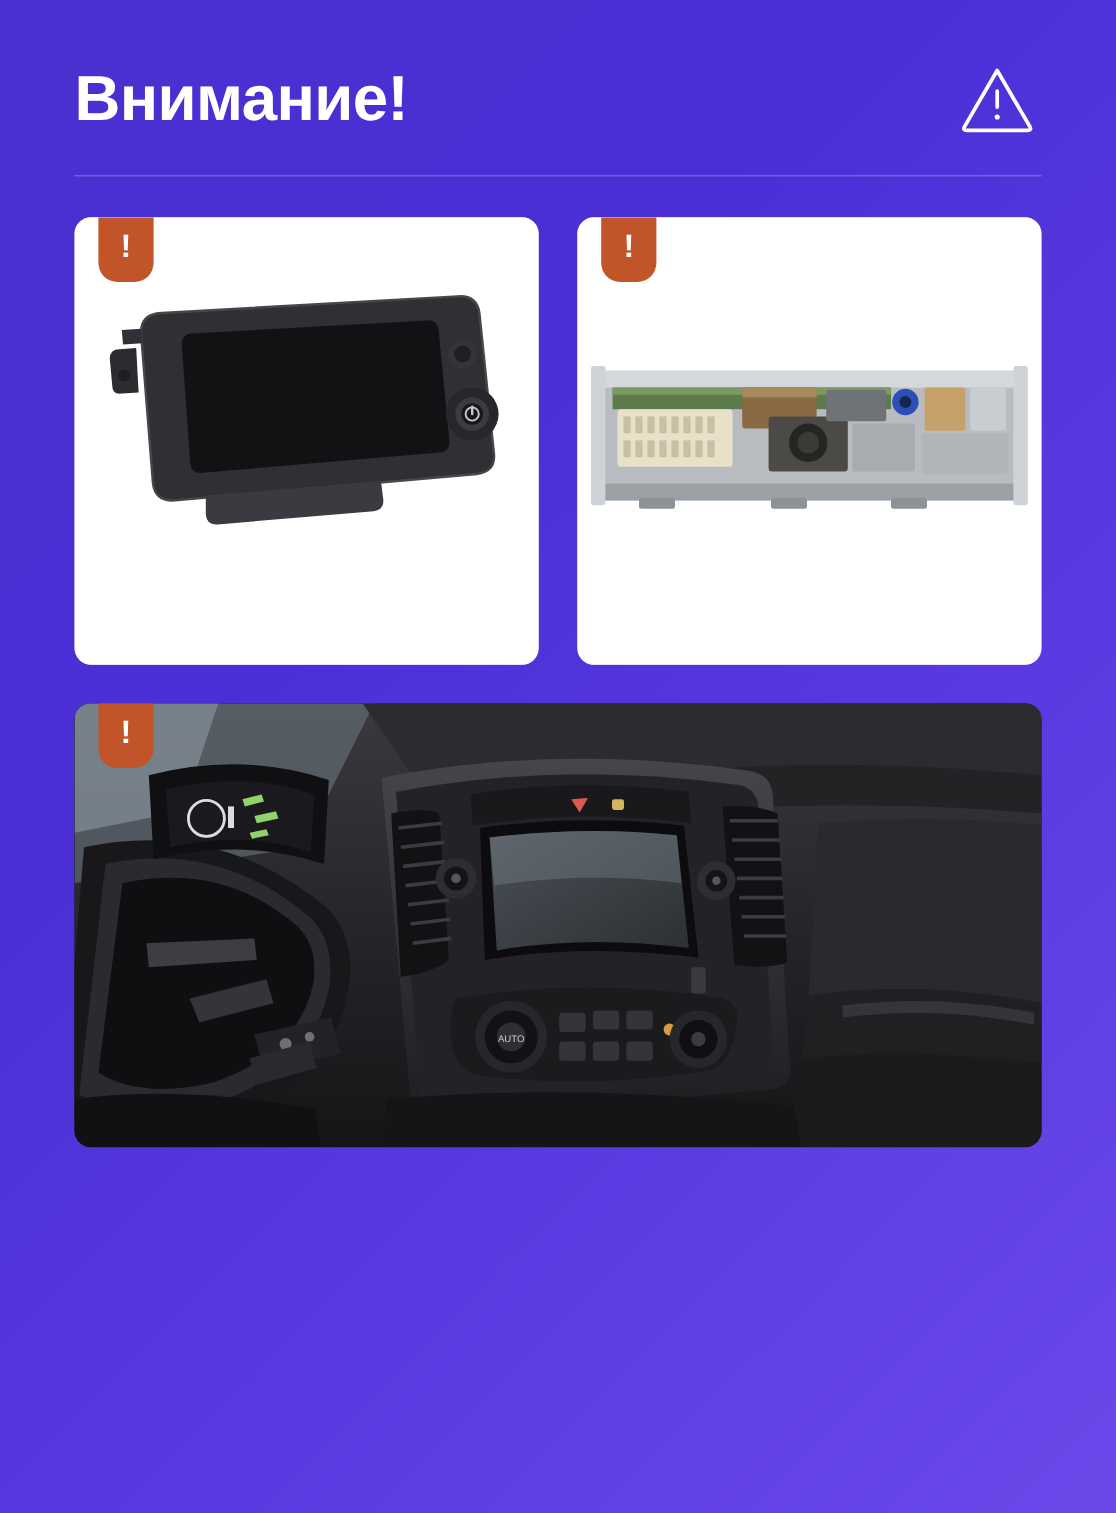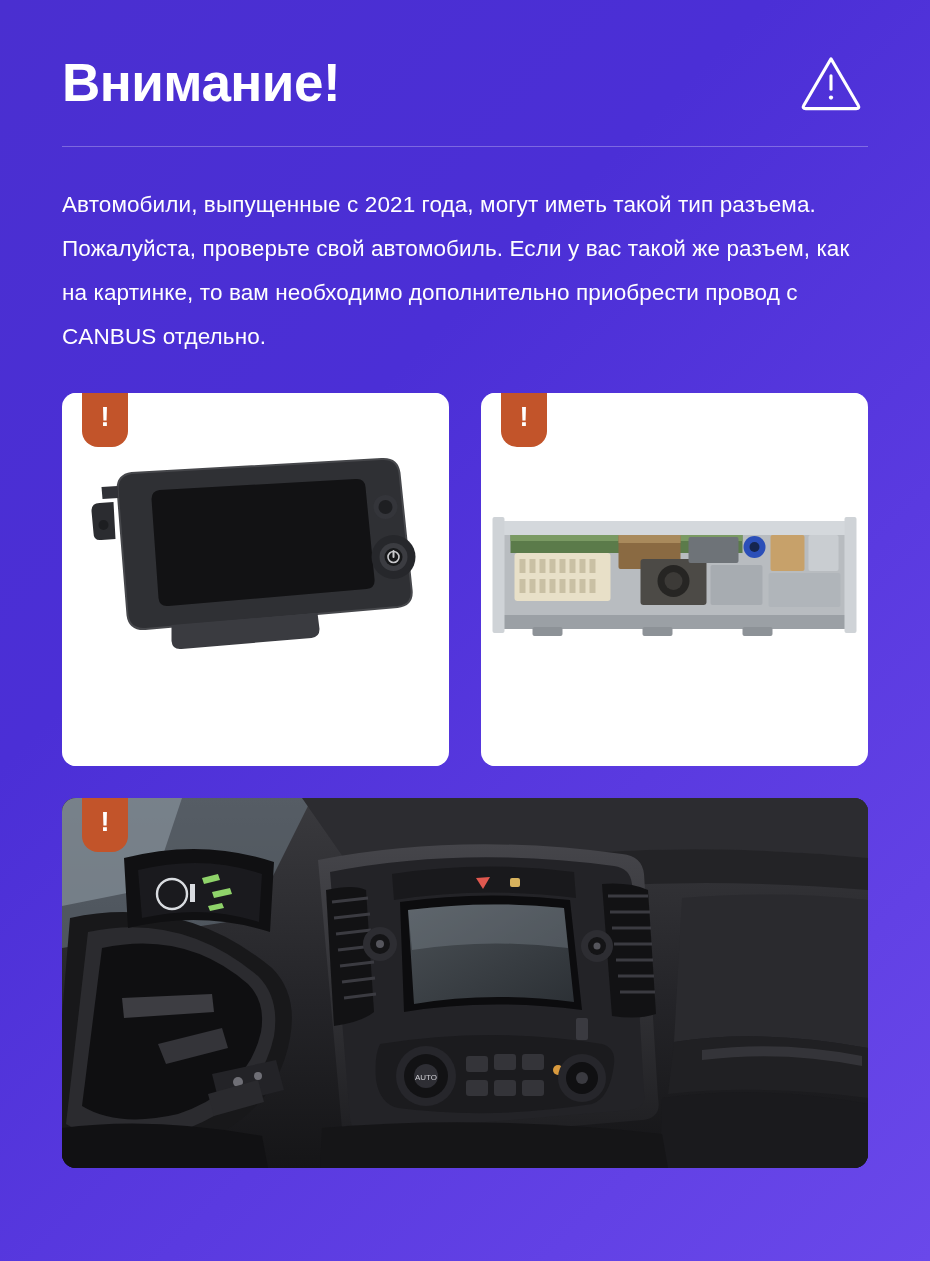--- a/index.html
+++ b/index.html
@@ -119,21 +119,20 @@
       <svg viewBox="0 0 64 64" width="62" height="62" aria-hidden="true">
         <path d="M32 7 L60 55 Q62 58.5 58 58.5 L6 58.5 Q2 58.5 4 55 Z" fill="none" stroke="#ffffff" stroke-width="3.2" stroke-linejoin="round"></path>
         <rect x="30.4" y="23" width="3.2" height="17" rx="1.6" fill="#ffffff"></rect>
         <circle cx="32" cy="47" r="2.2" fill="#ffffff"></circle>
       </svg>
     </span>
   </div>
 
   <div class="divider"></div>
 
-  <p class="body-text">Автомобили, выпущенные с 2021 года, могут иметь такой тип разъема. Пожалуйста, проверьте свой автомобиль. Если у вас такой же разъем, как на картинке, то вам необходимо дополнительно приобрести провод с CANBUS отдельно.</p>
 
   <div class="cards-row">
 
     <div class="card">
       <div class="badge">!</div>
       <svg class="card-img" viewBox="0 0 372 373" preserveAspectRatio="xMidYMid meet">
         <rect x="0" y="0" width="372" height="373" fill="#ffffff"></rect>
         <g transform="translate(10,14)">
 
           <path d="M38 82 q0 -14 14 -16 l250 -14 q16 -1 18 14 l12 116 q2 16 -14 18 l-252 22 q-16 1 -18 -14 Z" fill="#2f3034"></path>

